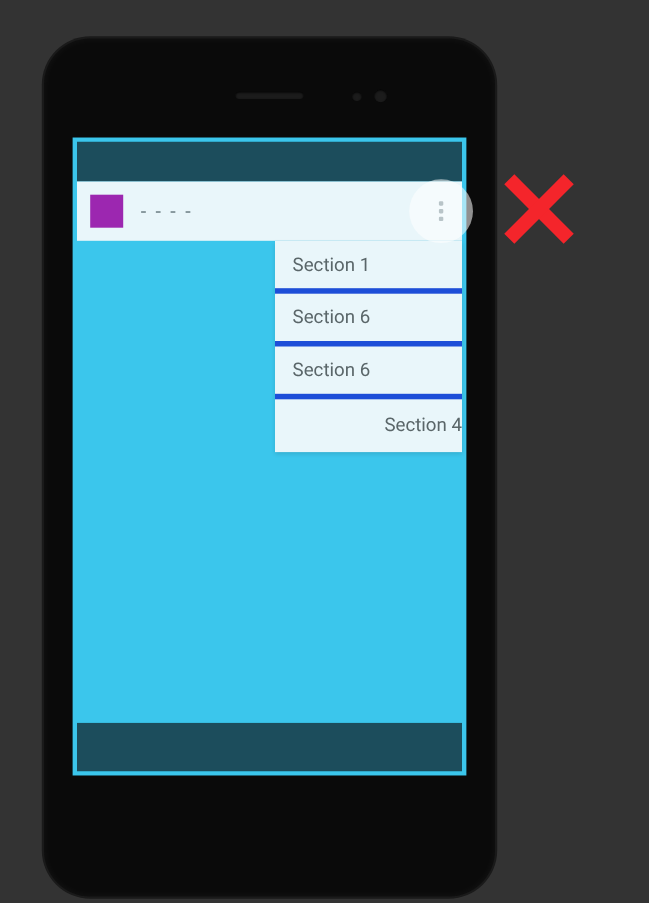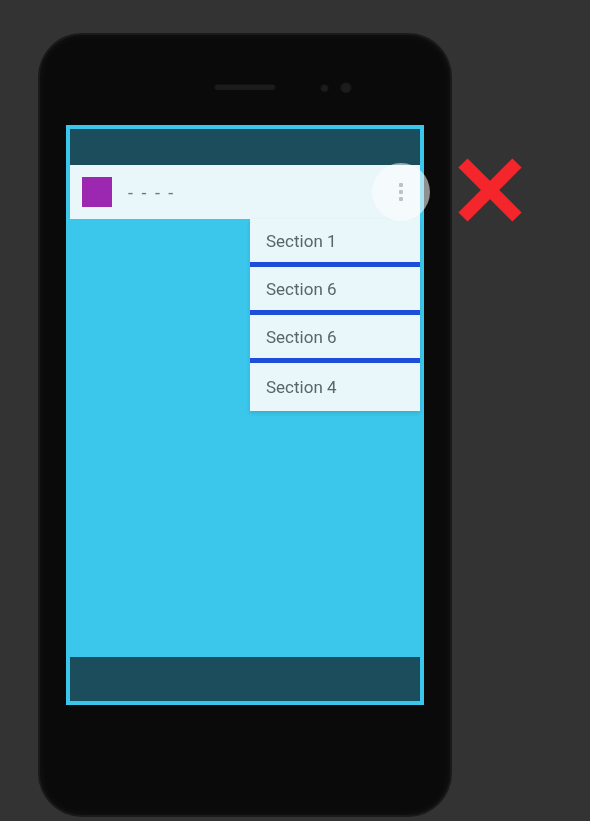--- a/index.html
+++ b/index.html
@@ -172,20 +172,21 @@
       align-items: center;
       padding-left: 16px;
       color: #5a6669;
       font-size: 17px;
       border-bottom: 5px solid #1d4ed8;
       cursor: pointer;
     }
     
     .menu-item:last-child {
       border-bottom: none;
+      justify-content: flex-end;
     }
     
     .nav-bar {
       height: 44px;
       background: #1c4d5c;
       flex-shrink: 0;
     }
     
     .x-mark {
       position: absolute;

